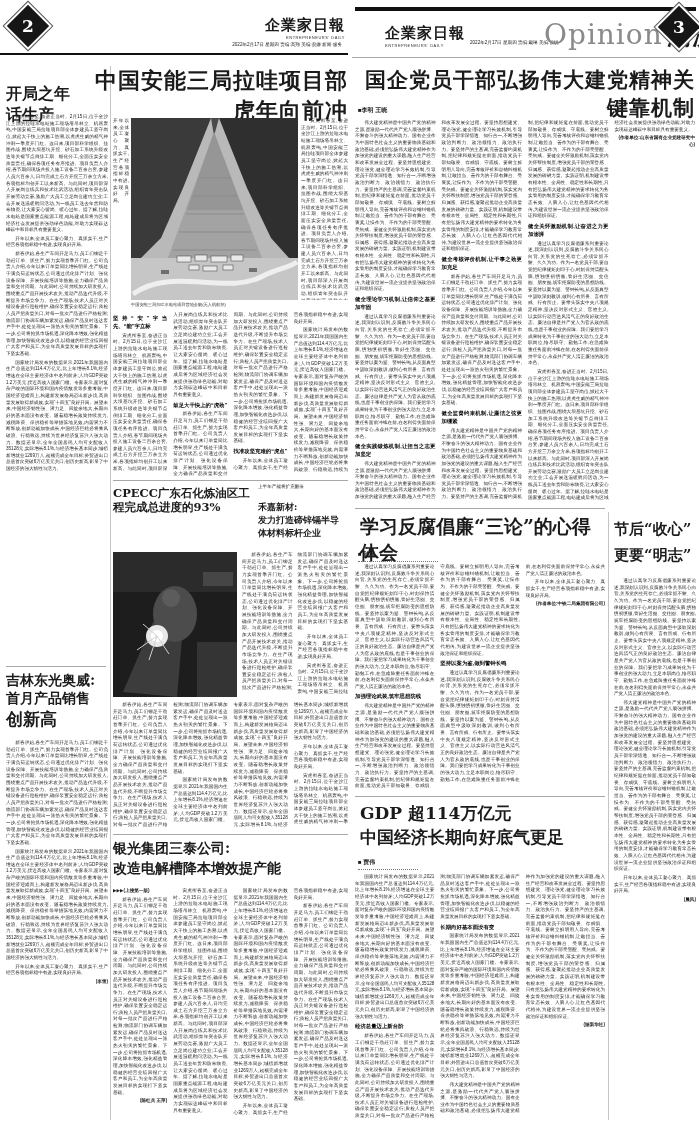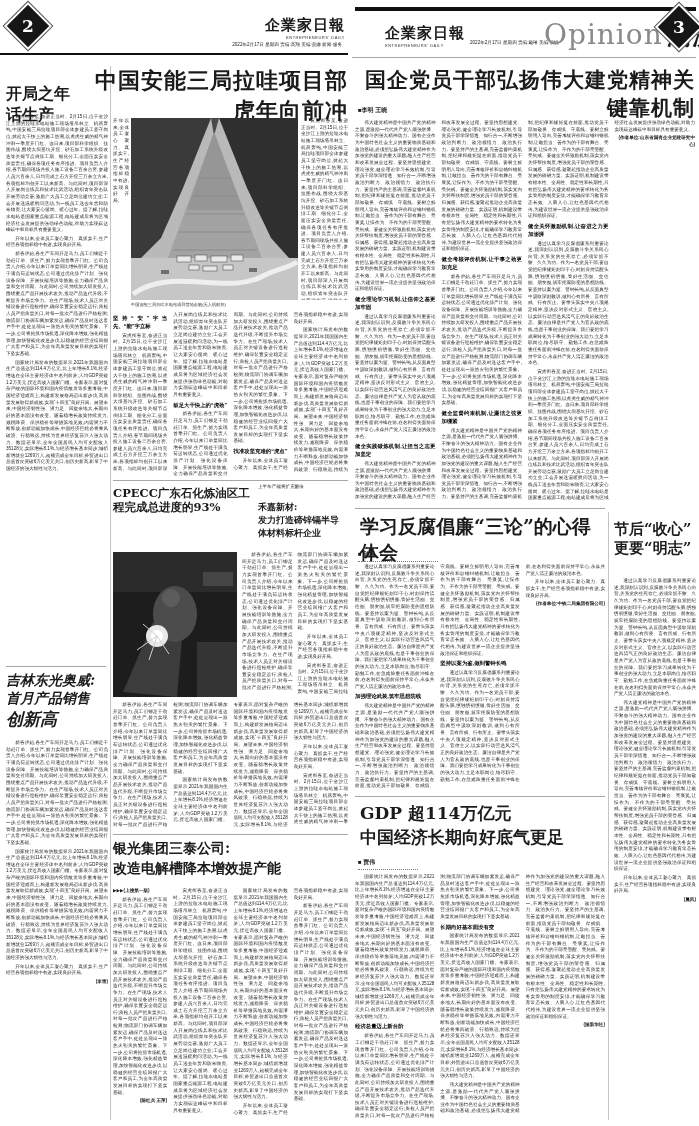--- a/index.html
+++ b/index.html
@@ -55,21 +55,21 @@
       <div class="h-sub" style="font-size:16px;">开局之年</div>
       <div class="h-sub" style="font-size:16px;">话生产</div>
     </div>
     <div class="abs tiny" style="left:6px;top:114px;width:102px;height:548px;">
       <p>寅虎衔春至,奋进正当时。2月15日,位于金沙江上游的拉哇水电站施工现场塔吊林立、机器轰鸣,中国安能三局拉哇项目部全体参建员工坚守岗位,掀起大干快上的施工热潮,以虎虎生威的精气神冲刺一季度开门红。连日来,项目部科学组织、挂图作战,围绕大坝基坑开挖、砂石加工系统升级改造等关键节点倒排工期、细化分工,全面压实安全质量责任,确保各项任务有序推进。项目负责人介绍,春节期间现场共投入施工设备二百余台套,参建人员六百余人,日均完成土石方开挖三万余立方米,各项指标均创开工以来新高。与此同时,项目部深入开展岗位练兵和技术比武活动,组织青年突击队开展劳动竞赛,激励广大员工立足岗位建功立业;工会开展送温暖慰问活动,为一线员工送去年货和防寒物资,让大家安心留岗、暖心过年。据了解,拉哇水电站是国家重点能源工程,电站建成后将为区域经济社会发展提供强劲绿色动能,对助力实现碳达峰碳中和目标具有重要意义。</p>
       <p>开年以来,全体员工凝心聚力、真抓实干,生产经营各项指标稳中有进,实现良好开局。</p>
       <p>新春伊始,各生产车间开足马力,员工们铆足干劲赶订单、抓生产,努力实现首季开门红。公司负责人介绍,今年以来订单量同比增长明显,生产线处于满负荷运转状态,公司通过优化排产计划、强化设备保障、开展技能培训等措施,全力确保产品质量和交付周期。与此同时,公司持续加大研发投入,围绕重点产品开展技术攻关,推动产品迭代升级,不断提升市场竞争力。在生产现场,技术人员正对关键设备进行巡检维护,确保装置安全稳定运行;质检人员严把质量关口,对每一批次产品进行严格检测;物流部门协调车辆加紧发运,确保产品及时送达客户手中,处处呈现出一派热火朝天的繁忙景象。下一步,公司将抢抓市场机遇,深化降本增效,强化精益管理,加快智能化改造步伐,以稳健的经营业绩回报广大客户和员工,为全年高质量发展目标的实现打下坚实基础。</p>
       <p>国家统计局发布的数据显示,2021年我国国内生产总值达到114.4万亿元,比上年增长8.1%,经济增速在全球主要经济体中名列前茅;人均GDP突破1.2万美元,接近高收入国家门槛。专家表示,面对复杂严峻的国际环境和国内疫情散发等多重考验,中国经济迎难而上,构建新发展格局迈出新步伐,高质量发展取得新成效,实现“十四五”良好开局。展望未来,中国经济韧性强、潜力足、回旋余地大,长期向好的基本面没有改变。随着稳增长政策持续发力,减税降费、保供稳价等举措落地见效,内需潜力不断释放,创新动能加快成长,中国经济巨轮必将乘风破浪、行稳致远,持续为世界经济复苏注入强大动力。数据还显示,全年全国居民人均可支配收入35128元,实际增长8.1%,与经济增长基本同步;城镇新增就业1269万人,超额完成全年目标;外贸进出口总值首次突破6万亿美元关口,创历史新高,彰显了中国经济的强大韧性与活力。</p>
     </div>
     <div class="abs hrule-lt" style="left:6px;top:666px;width:100px;"></div>
-    <div class="abs" style="left:6px;top:672px;width:102px;font-style:italic;">
+    <div class="abs" style="left:6px;top:672px;width:102px;">
       <div class="h-sub" style="font-size:14px;">吉林东光奥威:</div>
       <div class="h-sub" style="font-size:14px;">首月产品销售</div>
       <div class="h-sub" style="font-size:17px;">创新高</div>
     </div>
     <div class="abs tiny" style="left:6px;top:740px;width:102px;height:380px;">
       <p>新春伊始,各生产车间开足马力,员工们铆足干劲赶订单、抓生产,努力实现首季开门红。公司负责人介绍,今年以来订单量同比增长明显,生产线处于满负荷运转状态,公司通过优化排产计划、强化设备保障、开展技能培训等措施,全力确保产品质量和交付周期。与此同时,公司持续加大研发投入,围绕重点产品开展技术攻关,推动产品迭代升级,不断提升市场竞争力。在生产现场,技术人员正对关键设备进行巡检维护,确保装置安全稳定运行;质检人员严把质量关口,对每一批次产品进行严格检测;物流部门协调车辆加紧发运,确保产品及时送达客户手中,处处呈现出一派热火朝天的繁忙景象。下一步,公司将抢抓市场机遇,深化降本增效,强化精益管理,加快智能化改造步伐,以稳健的经营业绩回报广大客户和员工,为全年高质量发展目标的实现打下坚实基础。</p>
       <p>国家统计局发布的数据显示,2021年我国国内生产总值达到114.4万亿元,比上年增长8.1%,经济增速在全球主要经济体中名列前茅;人均GDP突破1.2万美元,接近高收入国家门槛。专家表示,面对复杂严峻的国际环境和国内疫情散发等多重考验,中国经济迎难而上,构建新发展格局迈出新步伐,高质量发展取得新成效,实现“十四五”良好开局。展望未来,中国经济韧性强、潜力足、回旋余地大,长期向好的基本面没有改变。随着稳增长政策持续发力,减税降费、保供稳价等举措落地见效,内需潜力不断释放,创新动能加快成长,中国经济巨轮必将乘风破浪、行稳致远,持续为世界经济复苏注入强大动力。数据还显示,全年全国居民人均可支配收入35128元,实际增长8.1%,与经济增长基本同步;城镇新增就业1269万人,超额完成全年目标;外贸进出口总值首次突破6万亿美元关口,创历史新高,彰显了中国经济的强大韧性与活力。</p>
       <p>开年以来,全体员工凝心聚力、真抓实干,生产经营各项指标稳中有进,实现良好开局。</p>
       <p class="byl">(李雪)</p>
     </div>
@@ -242,21 +242,21 @@
         <p class="sub">坚持以案为鉴,做到警钟长鸣</p>
         <p>通过认真学习反腐倡廉系列重要论述,我深刻认识到,反腐败斗争关系民心向背,关系党的生死存亡,必须常抓不懈、久久为功。作为一名党员干部,要自觉把纪律规矩刻印于心,时刻保持清醒头脑,慎独慎初慎微,管好生活圈、交往圈、朋友圈,筑牢拒腐防变的思想防线。要坚持以案为鉴、警钟长鸣,从反面典型中汲取深刻教训,做到心有所畏、言有所戒、行有所止。要带头落实中央八项规定精神,坚决反对形式主义、官僚主义,以实际行动营造风清气正的良好政治生态。廉洁自律是共产党人为官从政的底线,也是干事创业的保障。我们要把学习成果转化为干事创业的强大动力,立足本职岗位,恪尽职守、勤勉工作,在急难险重任务面前冲锋在前,在名利得失面前保持平常心,永葆共产党人清正廉洁的政治本色。</p>
         <p>开年以来,全体员工凝心聚力、真抓实干,生产经营各项指标稳中有进,实现良好开局。</p>
         <p class="byl">(作者单位:中铁二局集团有限公司)</p>
       </div>
     </div>
 
     <div class="abs vrule" style="left:256px;top:512px;height:608px;"></div>
     <div class="abs" style="left:262px;top:520px;width:82px;">
       <div class="h-sub" style="font-size:15px;">节后“收心”</div>
-      <div class="h-sub" style="font-size:15px;">更要“明志”</div>
+      <div class="h-sub" style="font-size:15px;margin-top:7px;">更要“明志”</div>
     </div>
     <div class="abs tiny" style="left:262px;top:578px;width:82px;height:540px;">
       <p>通过认真学习反腐倡廉系列重要论述,我深刻认识到,反腐败斗争关系民心向背,关系党的生死存亡,必须常抓不懈、久久为功。作为一名党员干部,要自觉把纪律规矩刻印于心,时刻保持清醒头脑,慎独慎初慎微,管好生活圈、交往圈、朋友圈,筑牢拒腐防变的思想防线。要坚持以案为鉴、警钟长鸣,从反面典型中汲取深刻教训,做到心有所畏、言有所戒、行有所止。要带头落实中央八项规定精神,坚决反对形式主义、官僚主义,以实际行动营造风清气正的良好政治生态。廉洁自律是共产党人为官从政的底线,也是干事创业的保障。我们要把学习成果转化为干事创业的强大动力,立足本职岗位,恪尽职守、勤勉工作,在急难险重任务面前冲锋在前,在名利得失面前保持平常心,永葆共产党人清正廉洁的政治本色。</p>
       <p>伟大建党精神是中国共产党的精神之源,是激励一代代共产党人顽强拼搏、不懈奋斗的强大精神动力。国有企业作为中国特色社会主义的重要物质基础和政治基础,必须把弘扬伟大建党精神作为加强党的建设的重大课题,融入生产经营和改革发展全过程。要坚持思想建党、理论强党,健全理论学习长效机制,引导党员干部学深悟透、知行合一,不断增强政治判断力、政治领悟力、政治执行力。要坚持严的主基调,完善监督约束机制,把纪律和规矩挺在前面,推动党员干部知敬畏、存戒惧、守底线。要树立鲜明用人导向,完善考核评价和容错纠错机制,让敢担当、善作为的干部有舞台、受褒奖,让慢作为、不作为的干部受警醒、受惩戒。要健全关怀激励机制,落实党内关怀帮扶制度,增强党员干部的荣誉感、归属感、获得感,凝聚起推动企业高质量发展的磅礴力量。实践证明,机制建设带有根本性、全局性、稳定性和长期性,只有把弘扬伟大建党精神的要求转化为务实管用的制度安排,才能确保学习教育常态长效、入脑入心,让红色基因代代相传,为建设世界一流企业提供坚强政治保证和组织保证。</p>
       <p>开年以来,全体员工凝心聚力、真抓实干,生产经营各项指标稳中有进,实现良好开局。</p>
       <p class="byl">(晨风)</p>
     </div>
 
     <div class="abs hrule-lt" style="left:3px;top:796px;width:250px;"></div>
     <div class="abs h-sub" style="left:8px;top:802px;width:245px;font-size:17px;">GDP 超114万亿元</div>

